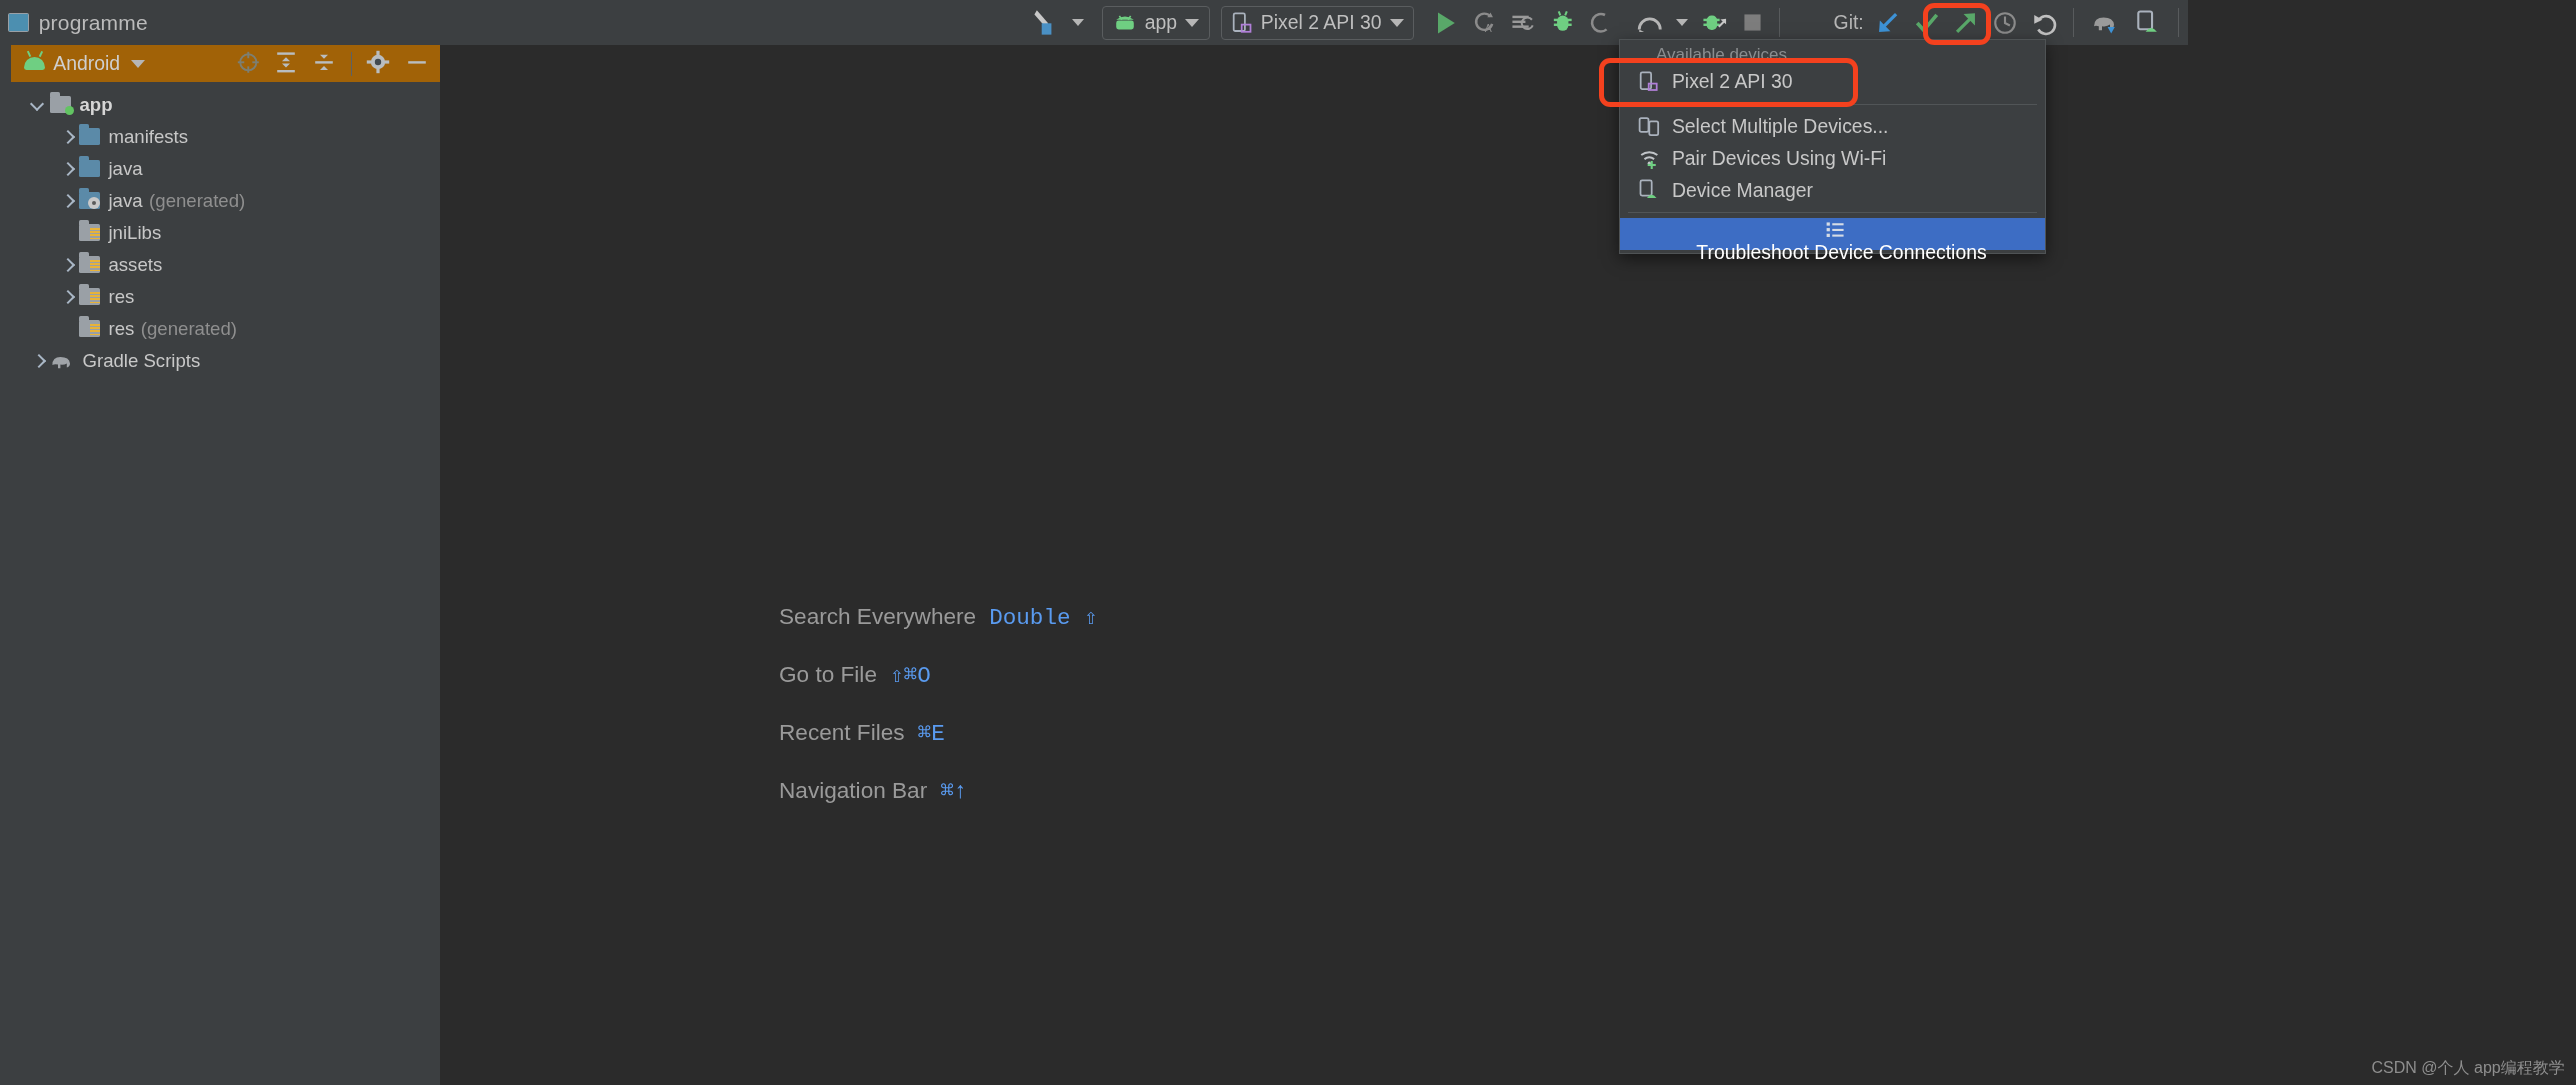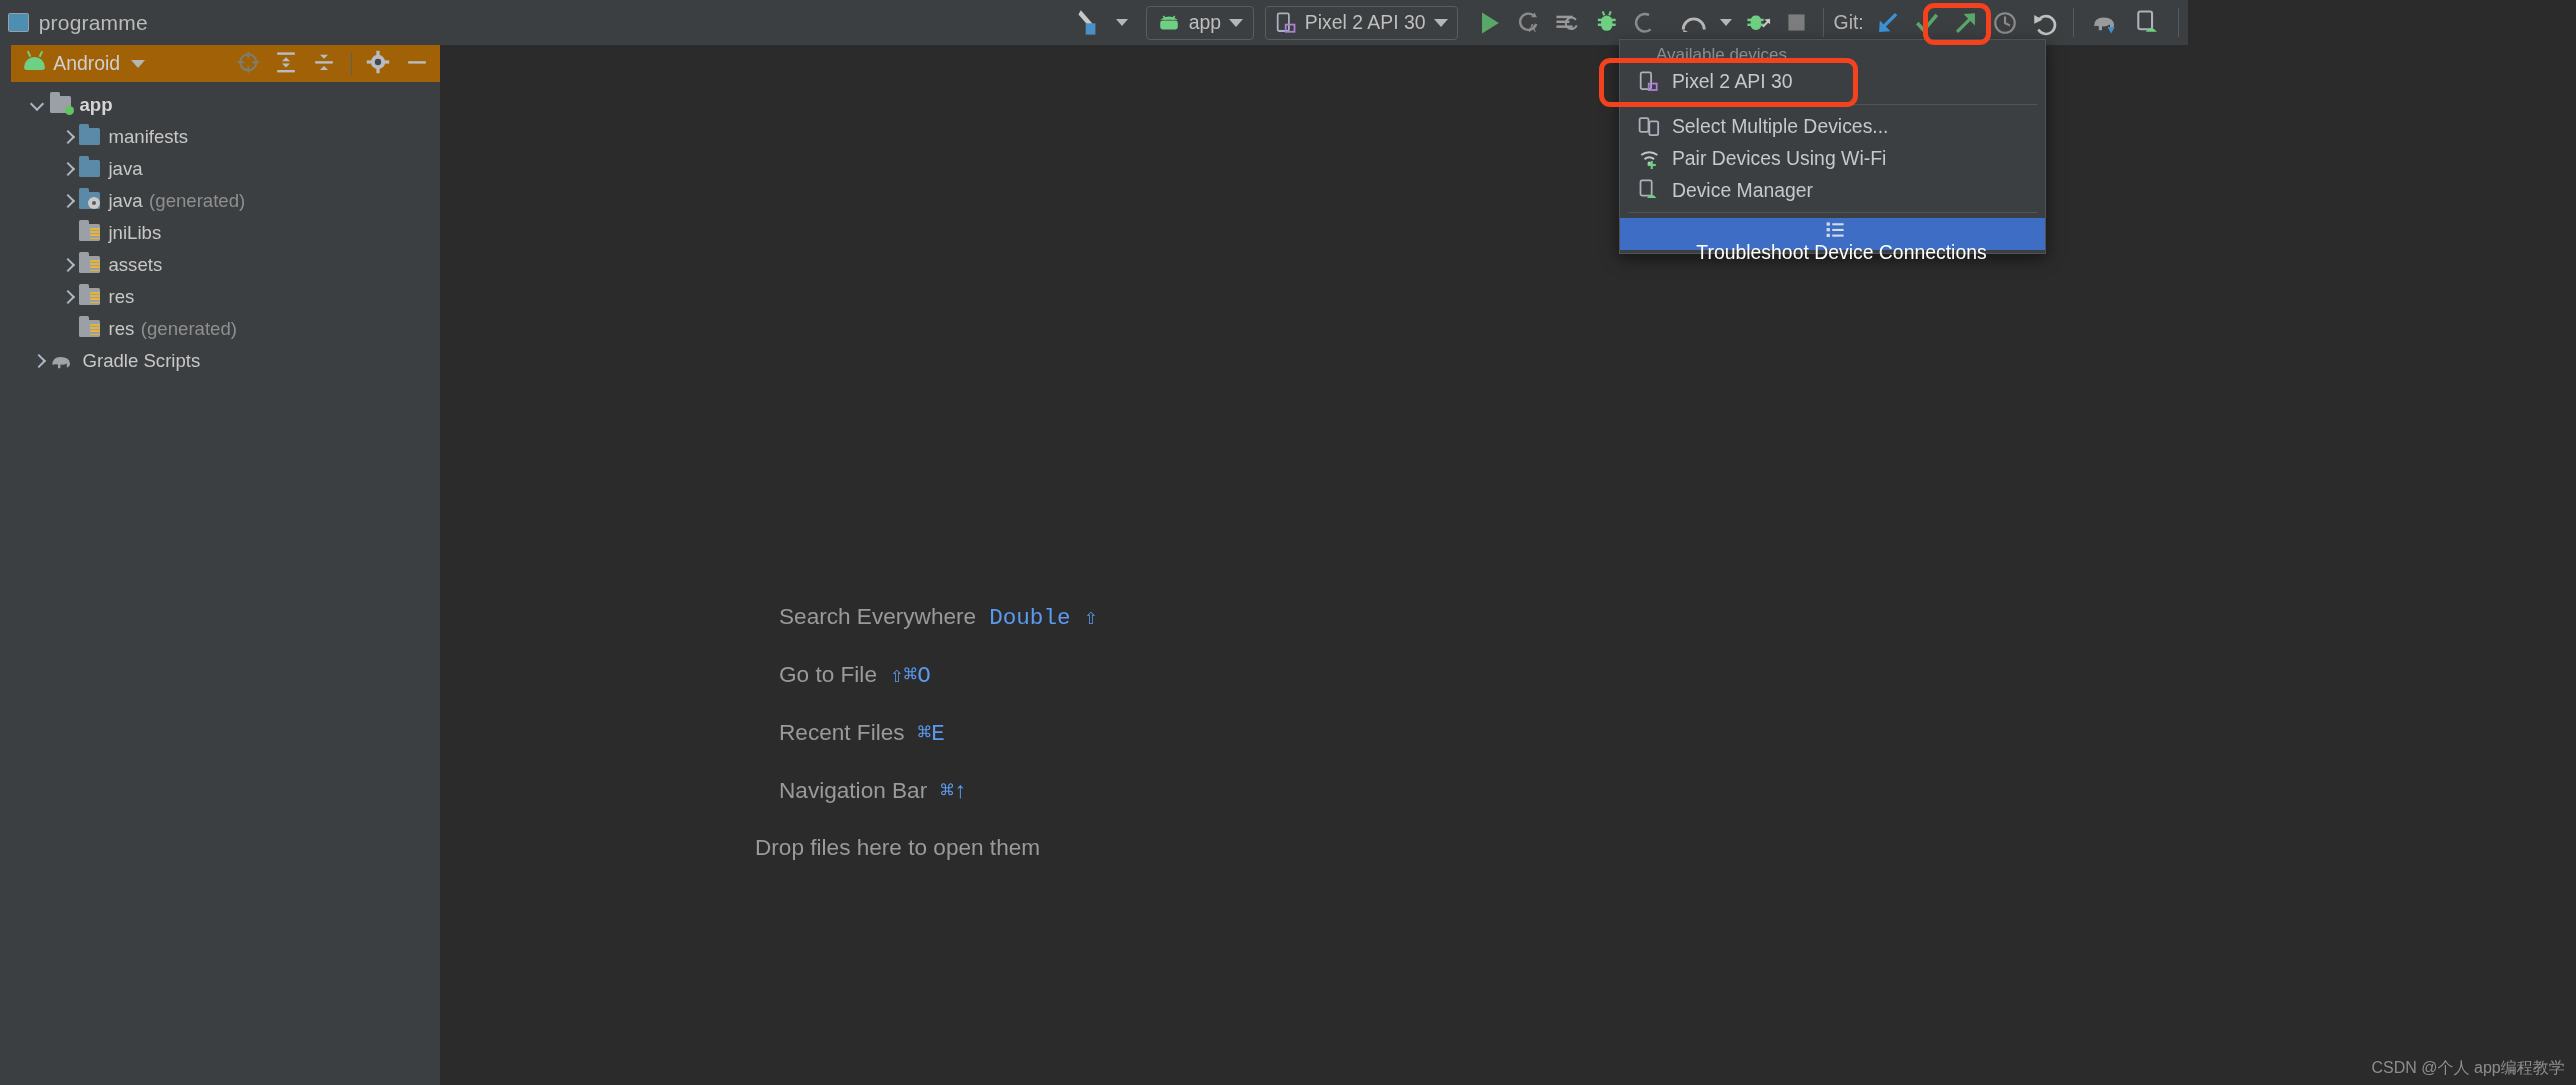--- a/index.html
+++ b/index.html
@@ -35,21 +35,21 @@
   .combo {
     display: flex; align-items: center; gap: 8px;
     height: 34px; padding: 0 9.7px;
     border: 0.8px solid #5a5d5f; border-radius: 4px;
     color: #bfbfbf; font-size: 19.4px;
   }
   .caret { width: 0; height: 0; border-left: 7.3px solid transparent;
            border-right: 7.3px solid transparent; border-top: 8px solid #b6b6b6; }
   .caret.sm { border-left-width: 6.5px; border-right-width: 6.5px; border-top-width: 7.3px; }
   .divider-v { width: 0.8px; height: 29px; background: #585b5d; margin: 0 9.7px; }
-  .git-label { color: #b6b6b6; font-size: 19.4px; margin-right: 4.9px; }
+  .git-label { color: #b6b6b6; font-size: 19.4px; margin-right: 4.9px; margin-left: 44px; }
 
   
   .left-strip {
     position: absolute; left: 0; top: 45px; width: 11.3px; height: 1040px;
     background: #3c3f41;
   }
   .strip-label {
     position: absolute; left: -24px; width: 73px;
     color: #9a9da0; font-size: 13.7px;
     transform: rotate(-90deg); transform-origin: center;
@@ -475,23 +475,20 @@
         <span class="hint-key">⇧⌘O</span>
       </div>
       <div class="hint-row">
         <span class="hint-name">Recent Files</span>
         <span class="hint-key">⌘E</span>
       </div>
       <div class="hint-row">
         <span class="hint-name">Navigation Bar</span>
         <span class="hint-key">⌘↑</span>
       </div>
-      <div class="hint-row">
-        <span class="hint-single">Drop files here to open them</span>
-      </div>
     </div>
   </div>
 
   <div class="menu">
     <div class="menu-caption">Available devices</div>
 
     <div class="menu-item">
       <span class="mi-icon">
         <svg width="21" height="24" viewBox="0 0 26 30">
           <rect x="2" y="3" width="13" height="21" rx="2" fill="none" stroke="#aab2bd" stroke-width="2.2"></rect>

